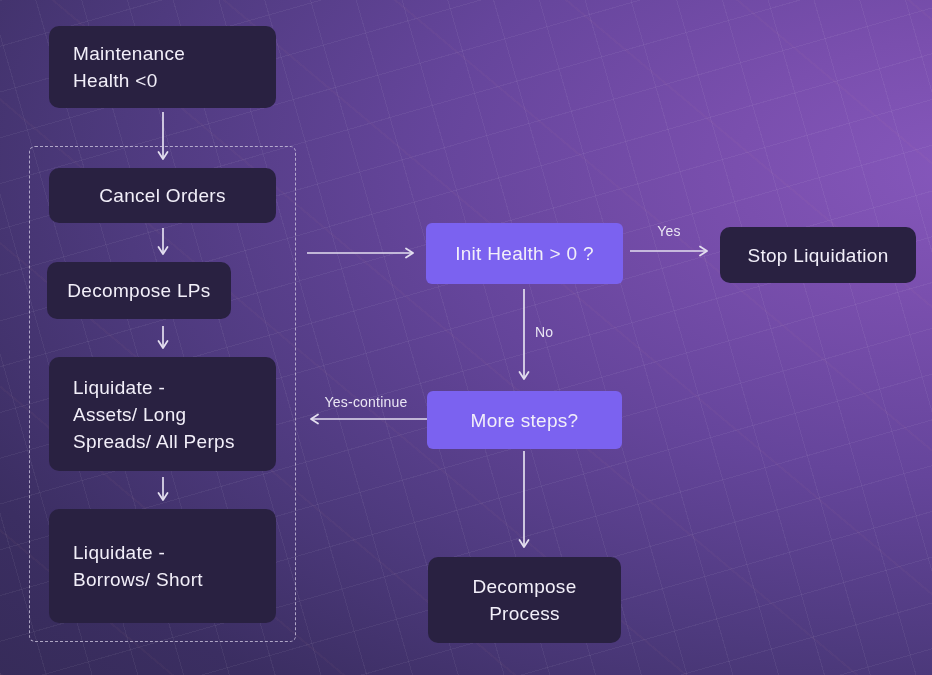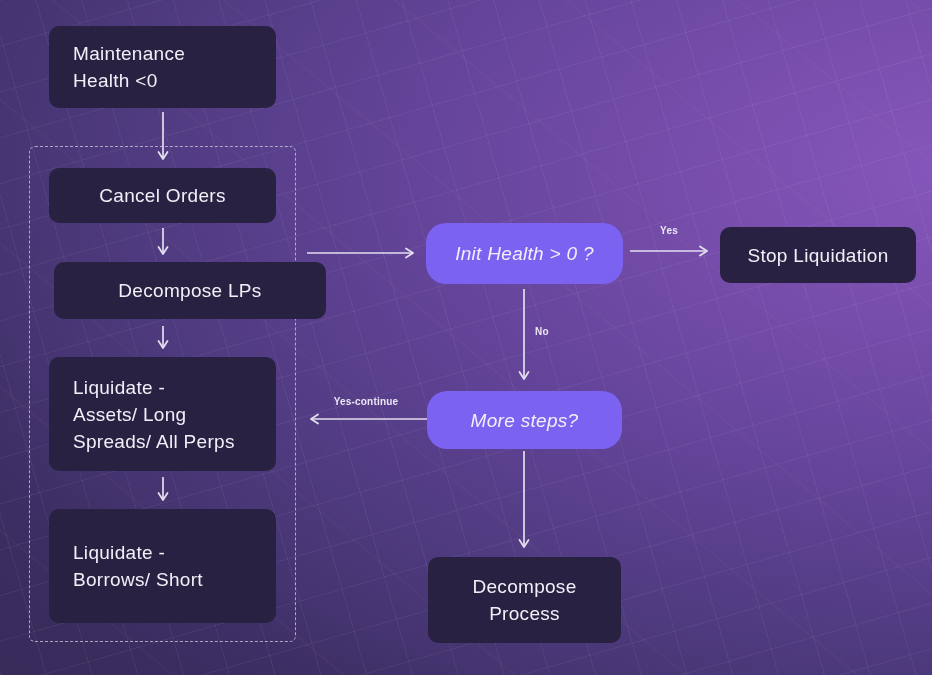--- a/index.html
+++ b/index.html
@@ -21,25 +21,25 @@
     position:absolute;left:29px;top:146px;width:267px;height:496px;
     border:1.5px dashed rgba(213,206,229,0.75);border-radius:6px;
     box-sizing:border-box;
   }
   .node{
     position:absolute;box-sizing:border-box;
     background:#292141;color:#F2EFF9;border-radius:10px;
     font-size:19px;font-weight:500;letter-spacing:0.3px;line-height:27px;
     display:flex;align-items:center;justify-content:center;text-align:center;
   }
-  .node.accent{background:#7B62F0;border-radius:20px;font-style:italic;}
+  .node.accent{background:#7B62F0;border-radius:6px;}
   .node.left-align{justify-content:flex-start;padding-left:24px;padding-right:12px;text-align:left;}
   .node .lines span{display:block;}
   .edge-label{
-    position:absolute;color:#EAE6F4;font-size:10px;font-weight:700;
+    position:absolute;color:#EAE6F4;font-size:14px;font-weight:400;
     letter-spacing:0.2px;line-height:14px;
   }
 </style>
 </head>
 <body>
 
 <div class="canvas">
 
   <div class="grid-overlay"></div>
 
@@ -68,21 +68,21 @@
     <div class="lines">
       <span>Maintenance</span>
       <span>Health &lt;0</span>
     </div>
   </div>
 
   <div class="node" style="left:49px;top:168px;width:227px;height:55px;">
     <span>Cancel Orders</span>
   </div>
 
-  <div class="node" style="left:54px;top:262px;width:272px;height:57px;">
+  <div class="node" style="left:47px;top:262px;width:184px;height:57px;">
     <span>Decompose LPs</span>
   </div>
 
   <div class="node left-align" style="left:49px;top:357px;width:227px;height:114px;">
     <div class="lines">
       <span>Liquidate -</span>
       <span>Assets/ Long</span>
       <span>Spreads/ All Perps</span>
     </div>
   </div>

